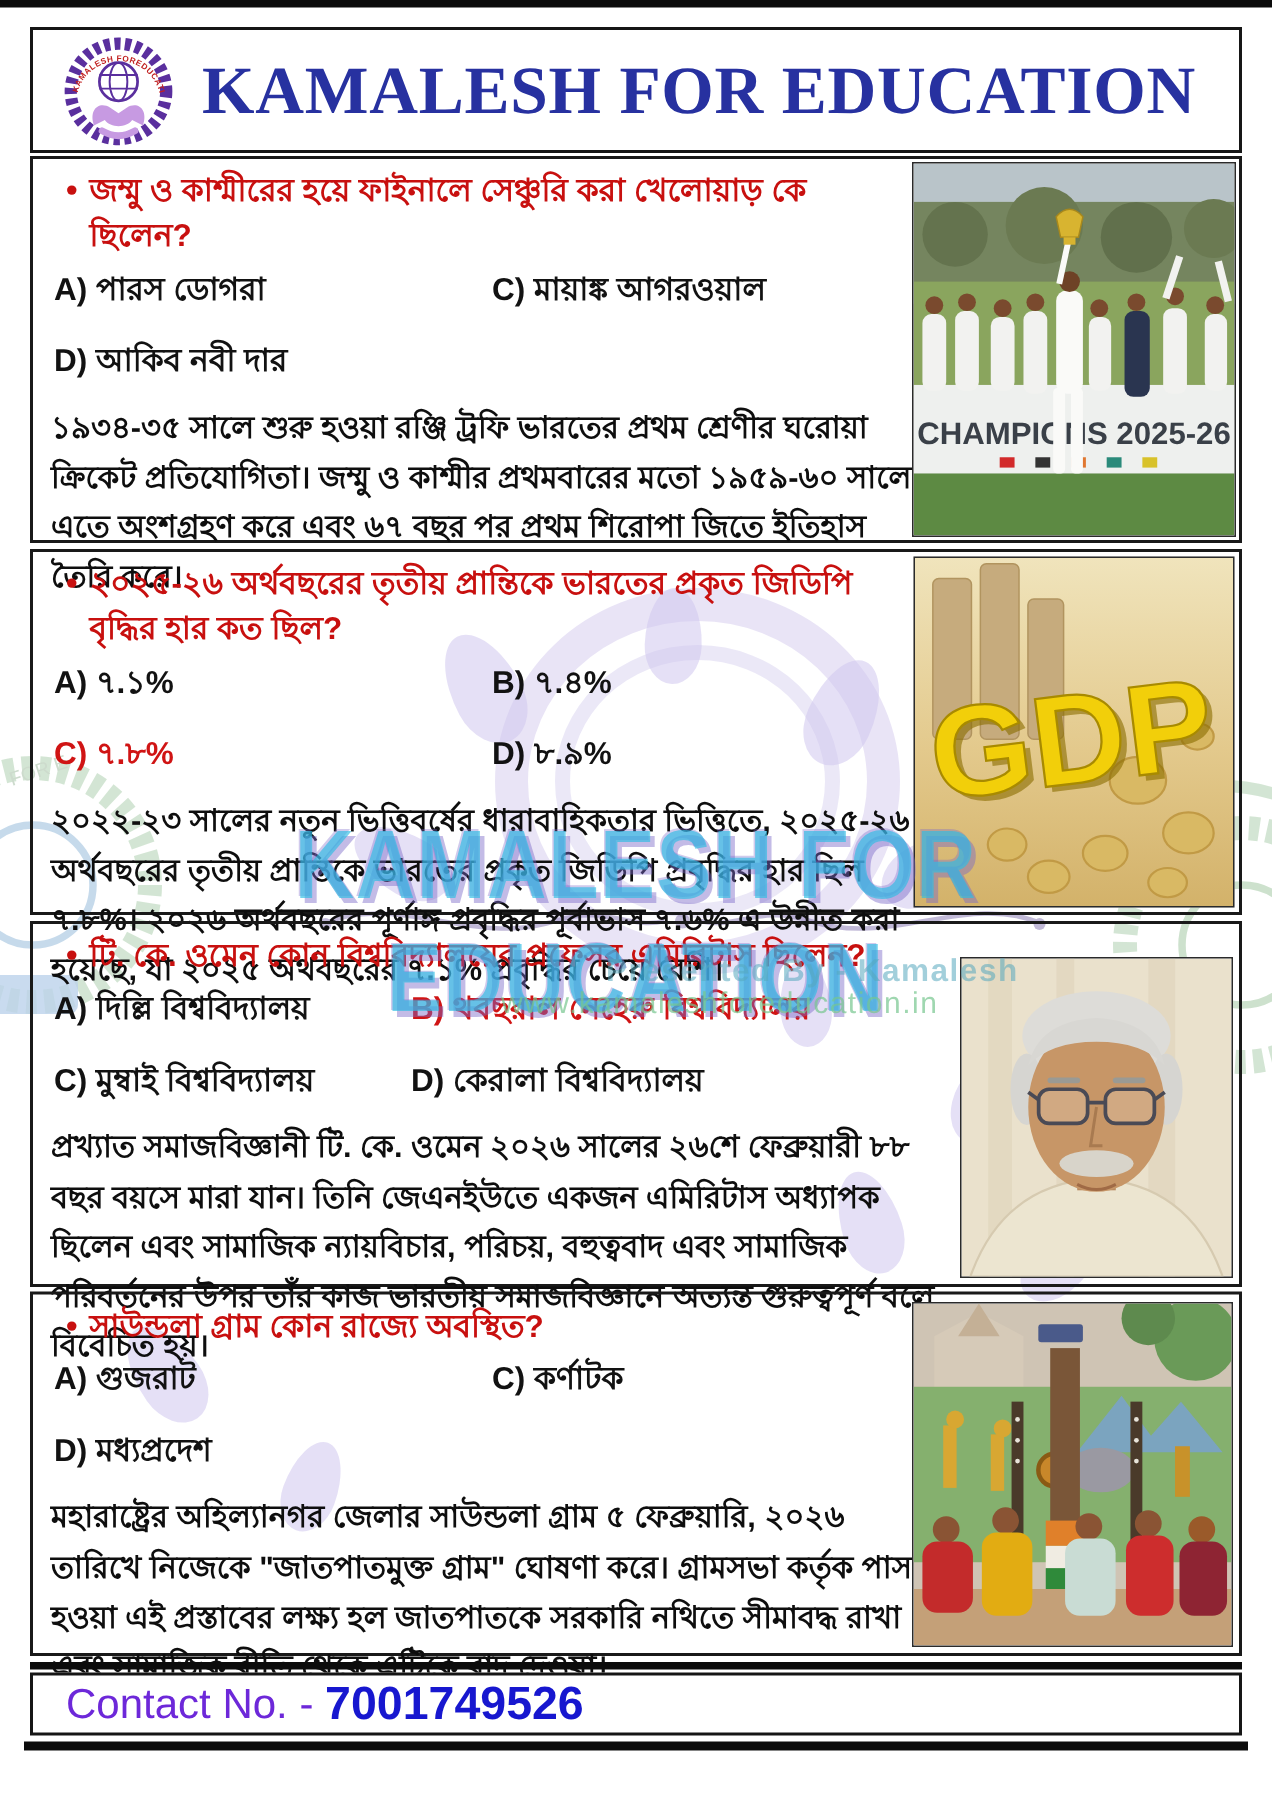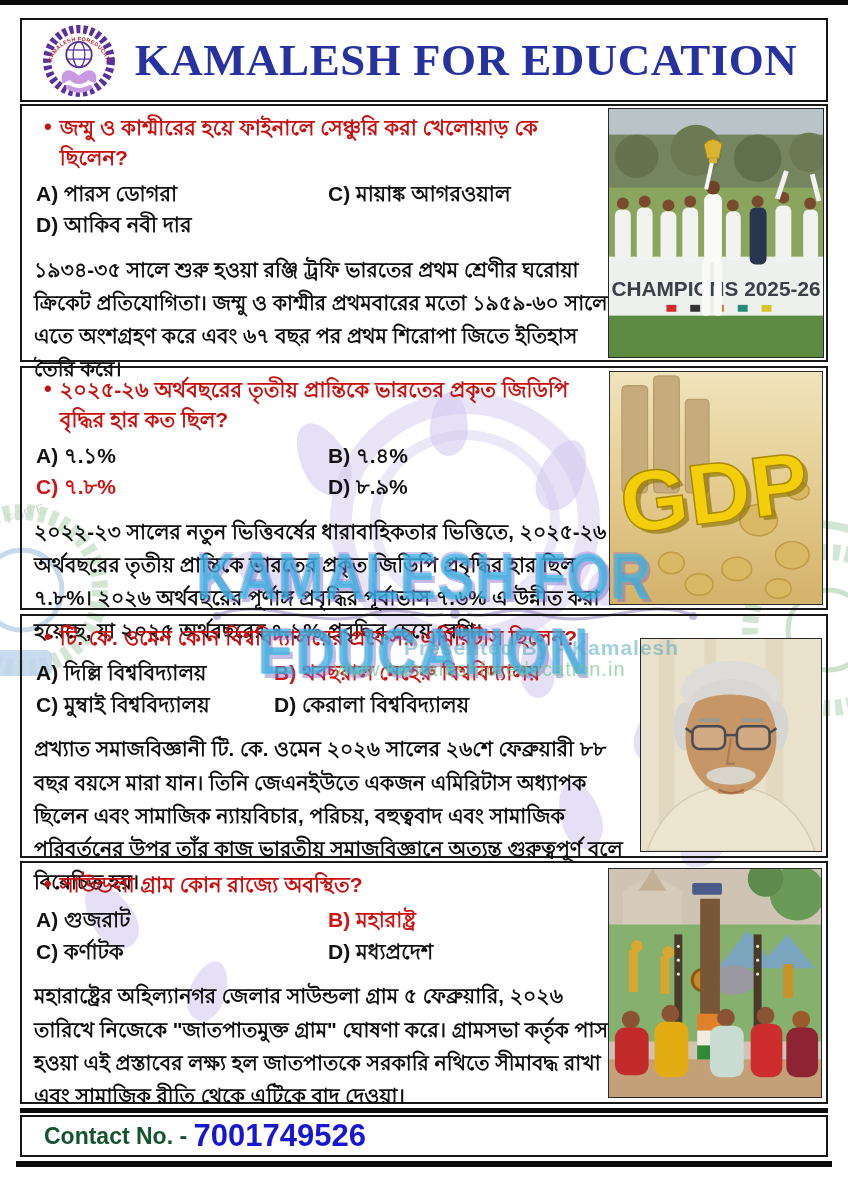--- a/index.html
+++ b/index.html
@@ -13,36 +13,36 @@
   
   .qbox{position:absolute;left:20px;width:808px;border:2px solid #191919;z-index:2}
   .q1{top:104px;height:258px}
   .q2{top:366px;height:244px}
   .q3{top:614px;height:244px}
   .q4{top:861px;height:243px}
   .qtext{position:relative;z-index:2;padding:7px 8px 0 12px;width:596px}
   .q3 .qtext{width:640px}
   .qtitle{display:flex;gap:8px;color:#c8100f;font-weight:bold;font-size:21px;line-height:1.45;padding-right:4px}
   .bullet{color:#c8100f;font-size:22px;line-height:1.3;padding-left:10px}
-  .opts{display:grid;grid-template-columns:292px auto;width:575px;margin:4px 0 2px 2px;row-gap:0}
+  .opts{display:grid;grid-template-columns:292px auto;width:575px;margin:4px 0 2px 2px;row-gap:16px}
   .q3 .opts{grid-template-columns:238px auto;width:600px}
   .opt{font-size:21px;font-weight:bold;color:#121212;line-height:1.5;white-space:nowrap}
   .opt.ans{color:#d01414}
   .expl{font-size:20.5px;font-weight:bold;color:#0e0e0e;line-height:1.62;margin-top:12px;padding-right:2px}
   
   .img{position:absolute;border:1px solid #2a2a2a;overflow:hidden;z-index:2;background:#ddd}
   .img svg{display:block;width:100%;height:100%}
   .img-cricket{top:2px;right:2px;bottom:2px;width:216px}
   .img-gdp{top:3px;right:3px;bottom:3px;width:214px}
   .img-portrait{right:4px;bottom:4px;width:182px;height:214px}
   .img-village{top:5px;right:4px;width:214px;height:230px}
   
   .hr-thick{position:absolute;left:20px;top:1108px;width:808px;height:5px;background:#0c0c0c;z-index:2}
   .footer{position:absolute;left:20px;top:1115px;width:808px;height:42px;border:2px solid #161616;background:#fff;display:flex;align-items:center;padding-left:22px;z-index:2}
-  .contact-label{color:#14532d;font-weight:bold;font-size:23px;white-space:pre}
+  .contact-label{color:#6d28d9;font-weight:normal;font-size:28px;white-space:pre}
   .contact-number{color:#1717cf;font-weight:bold;font-size:31px}
   .bottombar{position:absolute;left:16px;top:1161px;width:816px;height:6px;background:#0c0c0c;z-index:2}
   
   .wm-under{position:absolute;inset:0;z-index:1;pointer-events:none}
   .leaf{position:absolute;background:#cfc6ee;border-radius:50% 50% 50% 50%/60% 60% 40% 40%;opacity:.55}
   .ring{position:absolute;left:330px;top:392px;width:270px;height:258px;border:22px solid #c7bce8;border-radius:50%;opacity:.4}
   .ring2{position:absolute;left:370px;top:430px;width:190px;height:182px;border:10px solid #c7bce8;border-radius:50%;opacity:.35}
   .side-wm{position:absolute;width:170px;height:280px;opacity:.5}
   .side-left{left:-38px;top:470px}
   .side-right{right:-40px;top:500px}
@@ -271,21 +271,20 @@
 </div>
 
 <div class="qbox q4">
   <div class="qtext">
     <div class="qtitle">
         <span class="bullet">•</span>
         <span>সাউন্ডলা গ্রাম কোন রাজ্যে অবস্থিত?</span>
       </div>
     <div class="opts">
       <div class="opt"><span>A)</span> <span>গুজরাট</span></div>
-      <div class="opt ans"><span>B)</span> <span>মহারাষ্ট্র</span></div>
       <div class="opt"><span>C)</span> <span>কর্ণাটক</span></div>
       <div class="opt"><span>D)</span> <span>মধ্যপ্রদেশ</span></div>
     </div>
     <div class="expl">মহারাষ্ট্রের অহিল্যানগর জেলার সাউন্ডলা গ্রাম ৫ ফেব্রুয়ারি, ২০২৬ তারিখে নিজেকে "জাতপাতমুক্ত গ্রাম" ঘোষণা করে। গ্রামসভা কর্তৃক পাস হওয়া এই প্রস্তাবের লক্ষ্য হল জাতপাতকে সরকারি নথিতে সীমাবদ্ধ রাখা এবং সামাজিক রীতি থেকে এটিকে বাদ দেওয়া।</div>
   </div>
   <div class="img img-village">
     <svg viewBox="0 0 214 230" preserveAspectRatio="none">
       <rect width="214" height="230" fill="#cfc4b4"></rect>
       <path d="M14 58 L14 22 L44 6 L74 22 L74 58 Z" fill="#d6cab8"></path>
       <path d="M30 22 L44 0 L58 22 Z" fill="#c4b096"></path>

